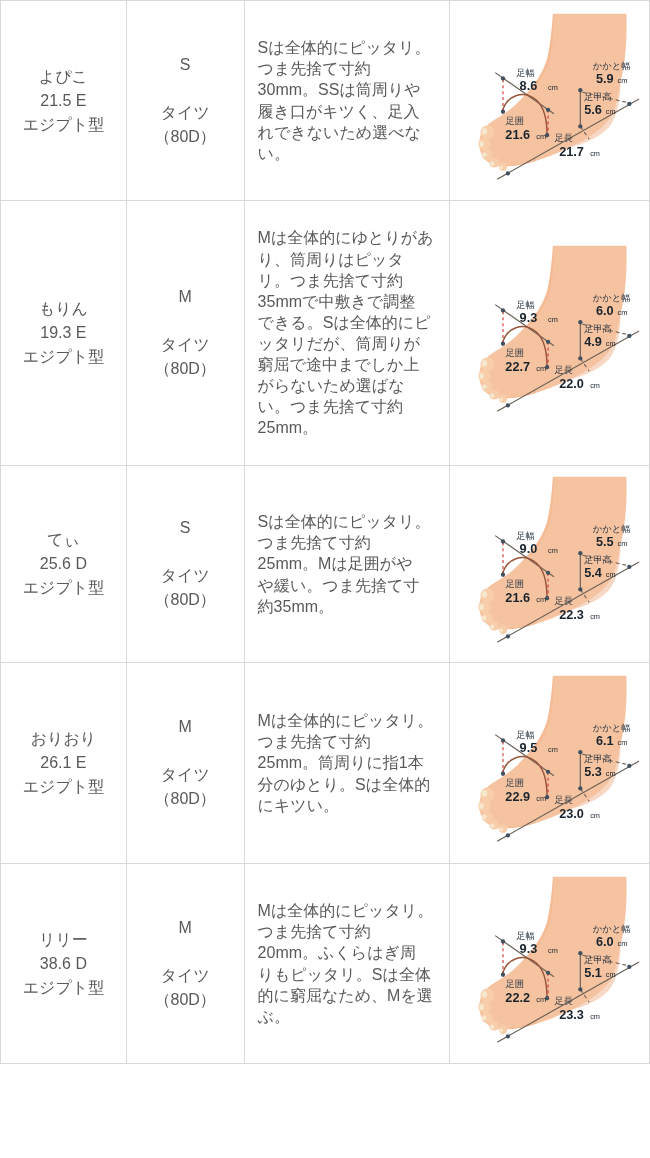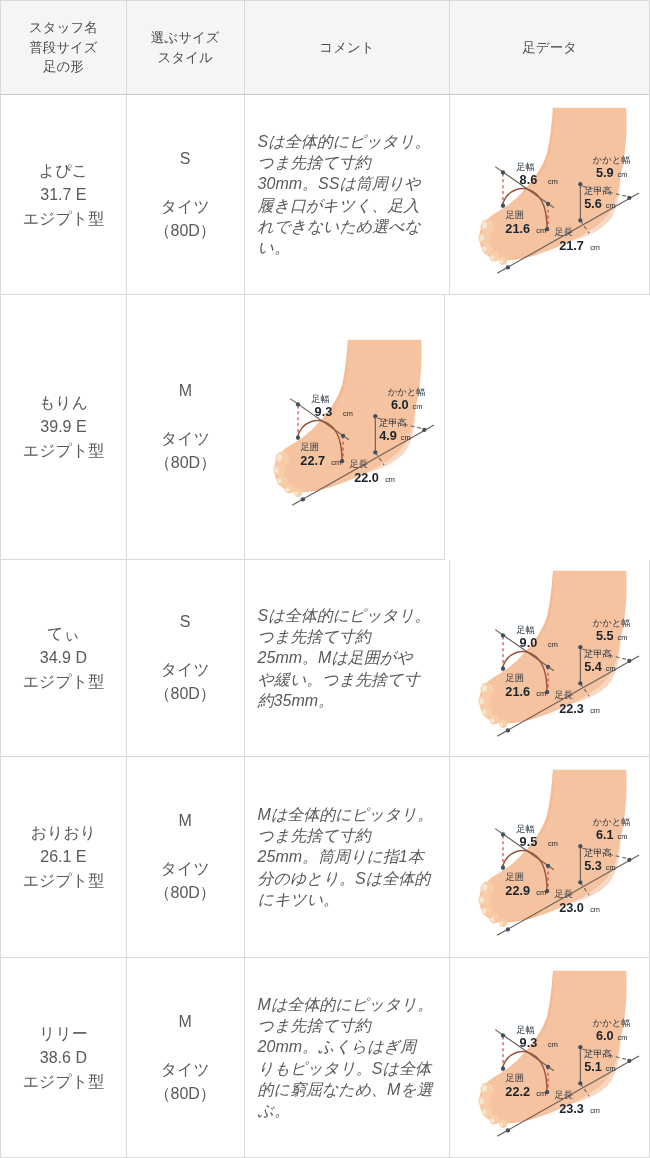--- a/index.html
+++ b/index.html
@@ -14,21 +14,21 @@
   .table{width:650px;border-top:1px solid var(--border);border-left:1px solid var(--border);box-sizing:border-box;}
   .hrow,.row{display:flex;}
   .cell{
     box-sizing:border-box;border-right:1px solid var(--border);border-bottom:1px solid var(--border);
     display:flex;align-items:center;justify-content:center;text-align:center;
     white-space:pre-line;color:var(--cell-text);overflow:hidden;
   }
   .c1{width:126px}.c2{width:118px}.c3{width:206px}.c4{width:200px}
   .hrow .cell{height:94px;background:var(--header-bg);font-size:13.5px;line-height:1.45;color:var(--header-text);border-bottom-color:var(--header-border);}
   .row .cell{font-size:16px;line-height:1.5;}
-  .cell.comment{justify-content:flex-start;text-align:left;padding:10px 13px;font-size:16px;line-height:1.32;font-style:italic;}
+  .cell.comment{justify-content:flex-start;text-align:left;padding:10px 13px;font-size:16px;line-height:1.32;}
   #rows .row:nth-child(1) .cell{height:200px}
   #rows .row:nth-child(2) .cell{height:265px}
   #rows .row:nth-child(3) .cell{height:197px}
   #rows .row:nth-child(4) .cell{height:201px}
   #rows .row:nth-child(5) .cell{height:200px}
   .foot-svg{display:block;}
   .skin{fill:var(--skin);}
   .shade{fill:var(--skin-shade);}
   .toe{fill:var(--toe);}
   .nail{fill:var(--nail);}
@@ -38,33 +38,24 @@
   .rdash{stroke:var(--measure-red);stroke-width:1.1;stroke-dasharray:3 3;}
   .mdot{fill:var(--measure-dot);}
   .flabel{font-size:9.5px;fill:var(--foot-label);}
   .fval{font-size:13px;font-weight:bold;fill:var(--foot-value);}
   .funit{font-size:7.5px;fill:var(--foot-value);}
 </style>
 </head>
 <body>
 
 <div class="table">
-  <div class="hrow">
-    <div class="cell c1">スタッフ名
-普段サイズ
-足の形</div>
-    <div class="cell c2">選ぶサイズ
-スタイル</div>
-    <div class="cell c3">コメント</div>
-    <div class="cell c4">足データ</div>
-  </div>
   <div id="rows">
   <div class="row">
     <div class="cell c1">よぴこ
-31.7 E
+21.5 E
 エジプト型</div>
     <div class="cell c2">S
 
 タイツ
 （80D）</div>
     <div class="cell c3 comment">Sは全体的にピッタリ。
 つま先捨て寸約
 30mm。SSは筒周りや
 履き口がキツく、足入
 れできないため選べな
@@ -121,26 +112,36 @@
           <text class="flabel" x="114" y="136" text-anchor="middle">足長</text>
           <text class="fval" x="122" y="151" text-anchor="middle">21.7</text>
           <text class="funit" x="141" y="151">cm</text>
         </g>
       </svg>
     </div>
   </div>
 
   <div class="row">
     <div class="cell c1">もりん
-39.9 E
+19.3 E
 エジプト型</div>
     <div class="cell c2">M
 
 タイツ
 （80D）</div>
+    <div class="cell c3 comment">Mは全体的にゆとりがあ
+り、筒周りはピッタ
+リ。つま先捨て寸約
+35mmで中敷きで調整
+できる。Sは全体的にピ
+ッタリだが、筒周りが
+窮屈で途中までしか上
+がらないため選ばな
+い。つま先捨て寸約
+25mm。</div>
     <div class="cell c4">
       <svg class="foot-svg" viewBox="0 0 200 190" width="196" height="186">
         <g>
           <path class="skin" d="M103,6 L178,6 C179,32 177,56 172,76 C169,96 166,110 154,121 C141,133 112,148 86,156 C68,162 48,164 38,158 C29,153 26,141 29,130 C32,121 41,115 50,110 C68,99 90,76 97,52 C100,40 102,22 103,6 Z"></path>
           <path class="shade" opacity="0.45" d="M172,76 C169,96 166,110 154,121 C146,128 132,136 118,143 C140,138 158,128 164,116 C170,104 172,90 172,76 Z"></path>
           <path class="shade" opacity="0.3" d="M103,6 C102,22 100,40 97,52 C92,68 80,84 66,97 C82,88 95,70 100,52 C103,40 104,20 104,6 Z"></path>
           <path class="shade" opacity="0.35" d="M86,156 C68,162 48,164 38,158 C52,163 72,160 86,153 Z"></path>
           <circle class="toe" cx="36" cy="127" r="7"></circle>
           <circle class="toe" cx="33" cy="139" r="6.3"></circle>
           <circle class="toe" cx="36" cy="150" r="5.6"></circle>
@@ -186,21 +187,21 @@
           <text class="flabel" x="114" y="136" text-anchor="middle">足長</text>
           <text class="fval" x="122" y="151" text-anchor="middle">22.0</text>
           <text class="funit" x="141" y="151">cm</text>
         </g>
       </svg>
     </div>
   </div>
 
   <div class="row">
     <div class="cell c1">てぃ
-34.9 D
+25.6 D
 エジプト型</div>
     <div class="cell c2">S
 
 タイツ
 （80D）</div>
     <div class="cell c3 comment">Sは全体的にピッタリ。
 つま先捨て寸約
 25mm。Mは足囲がや
 や緩い。つま先捨て寸
 約35mm。</div>

